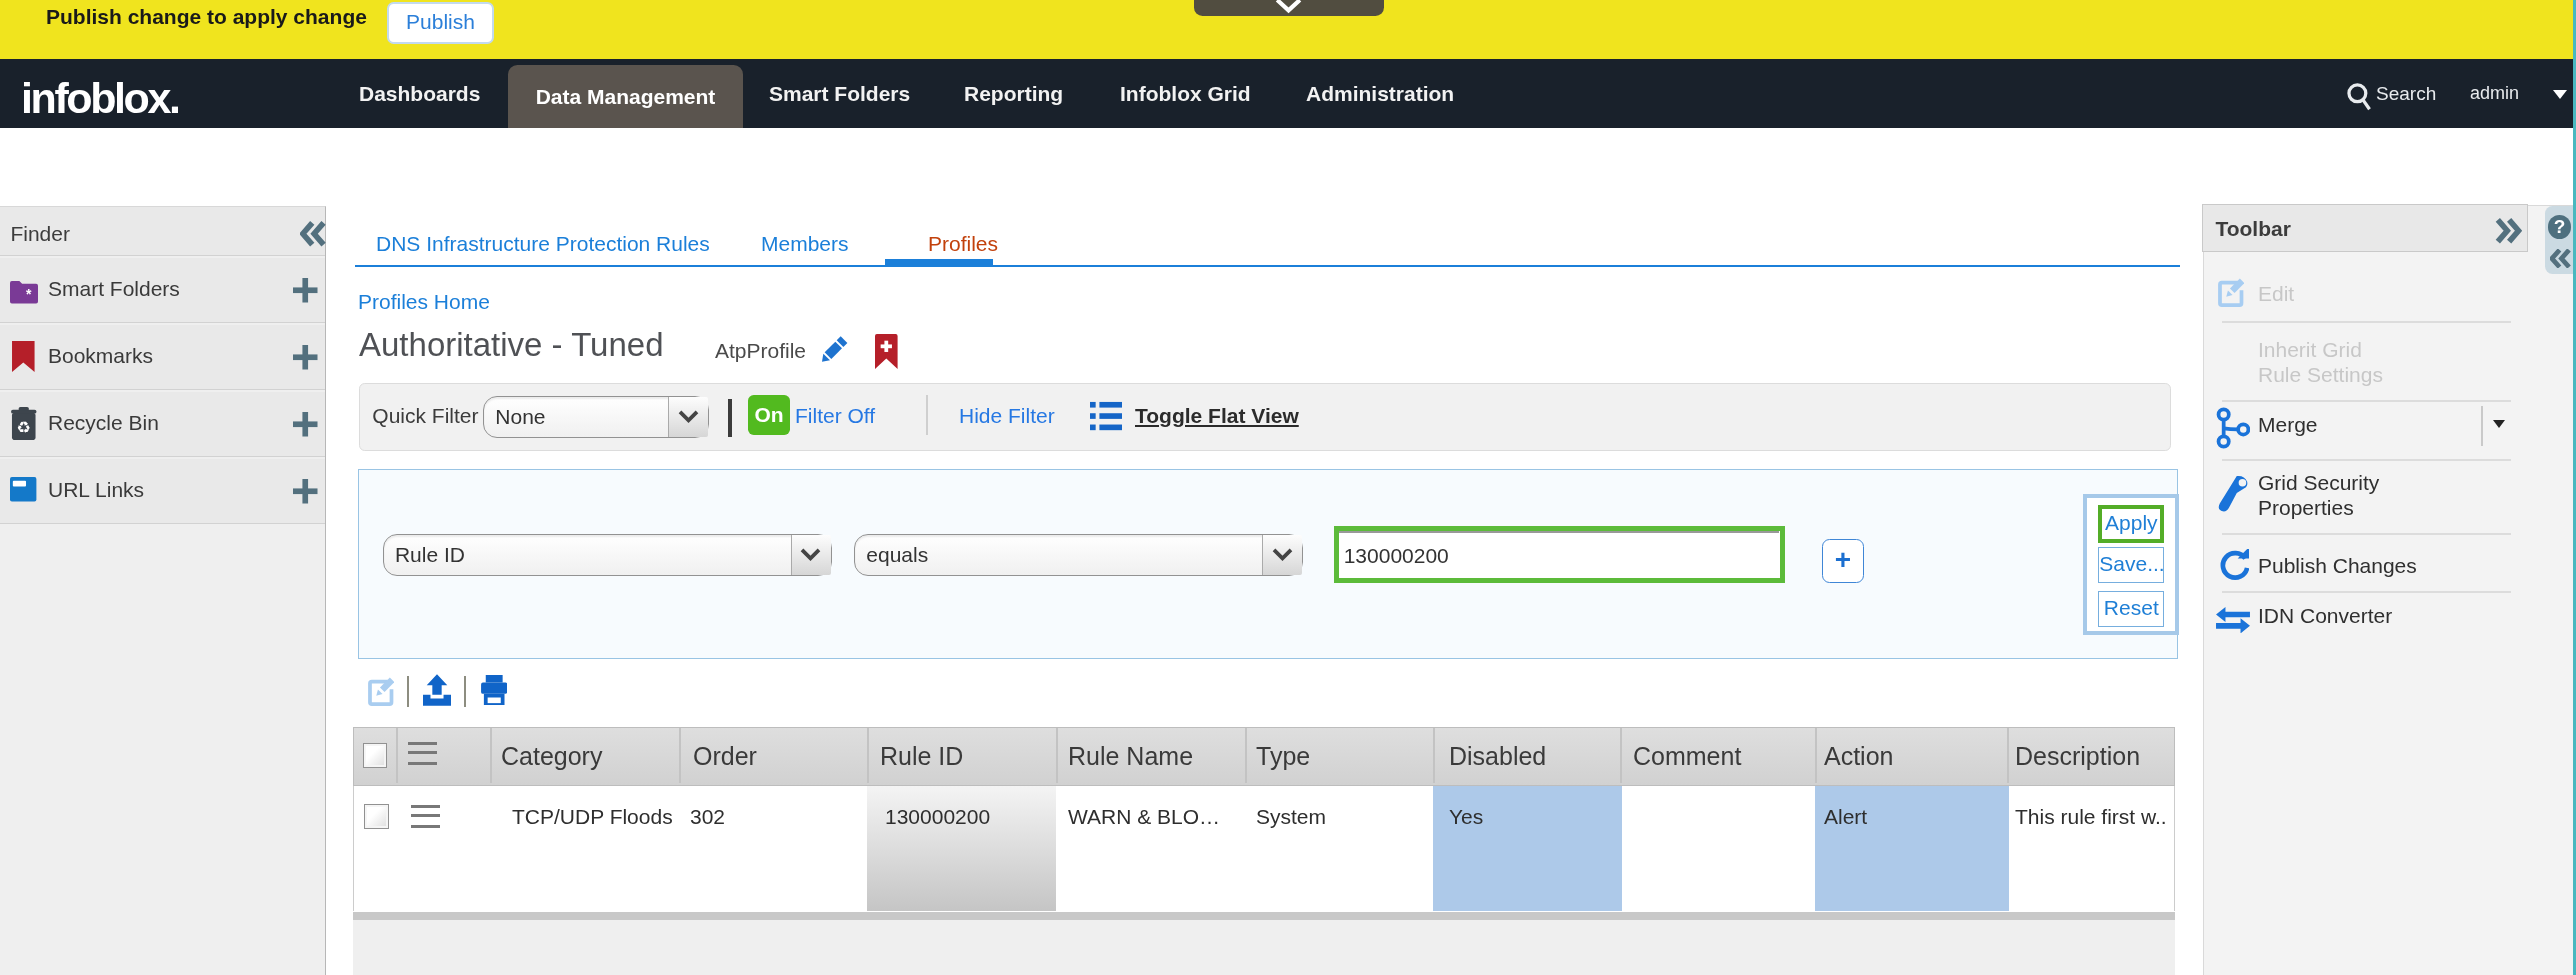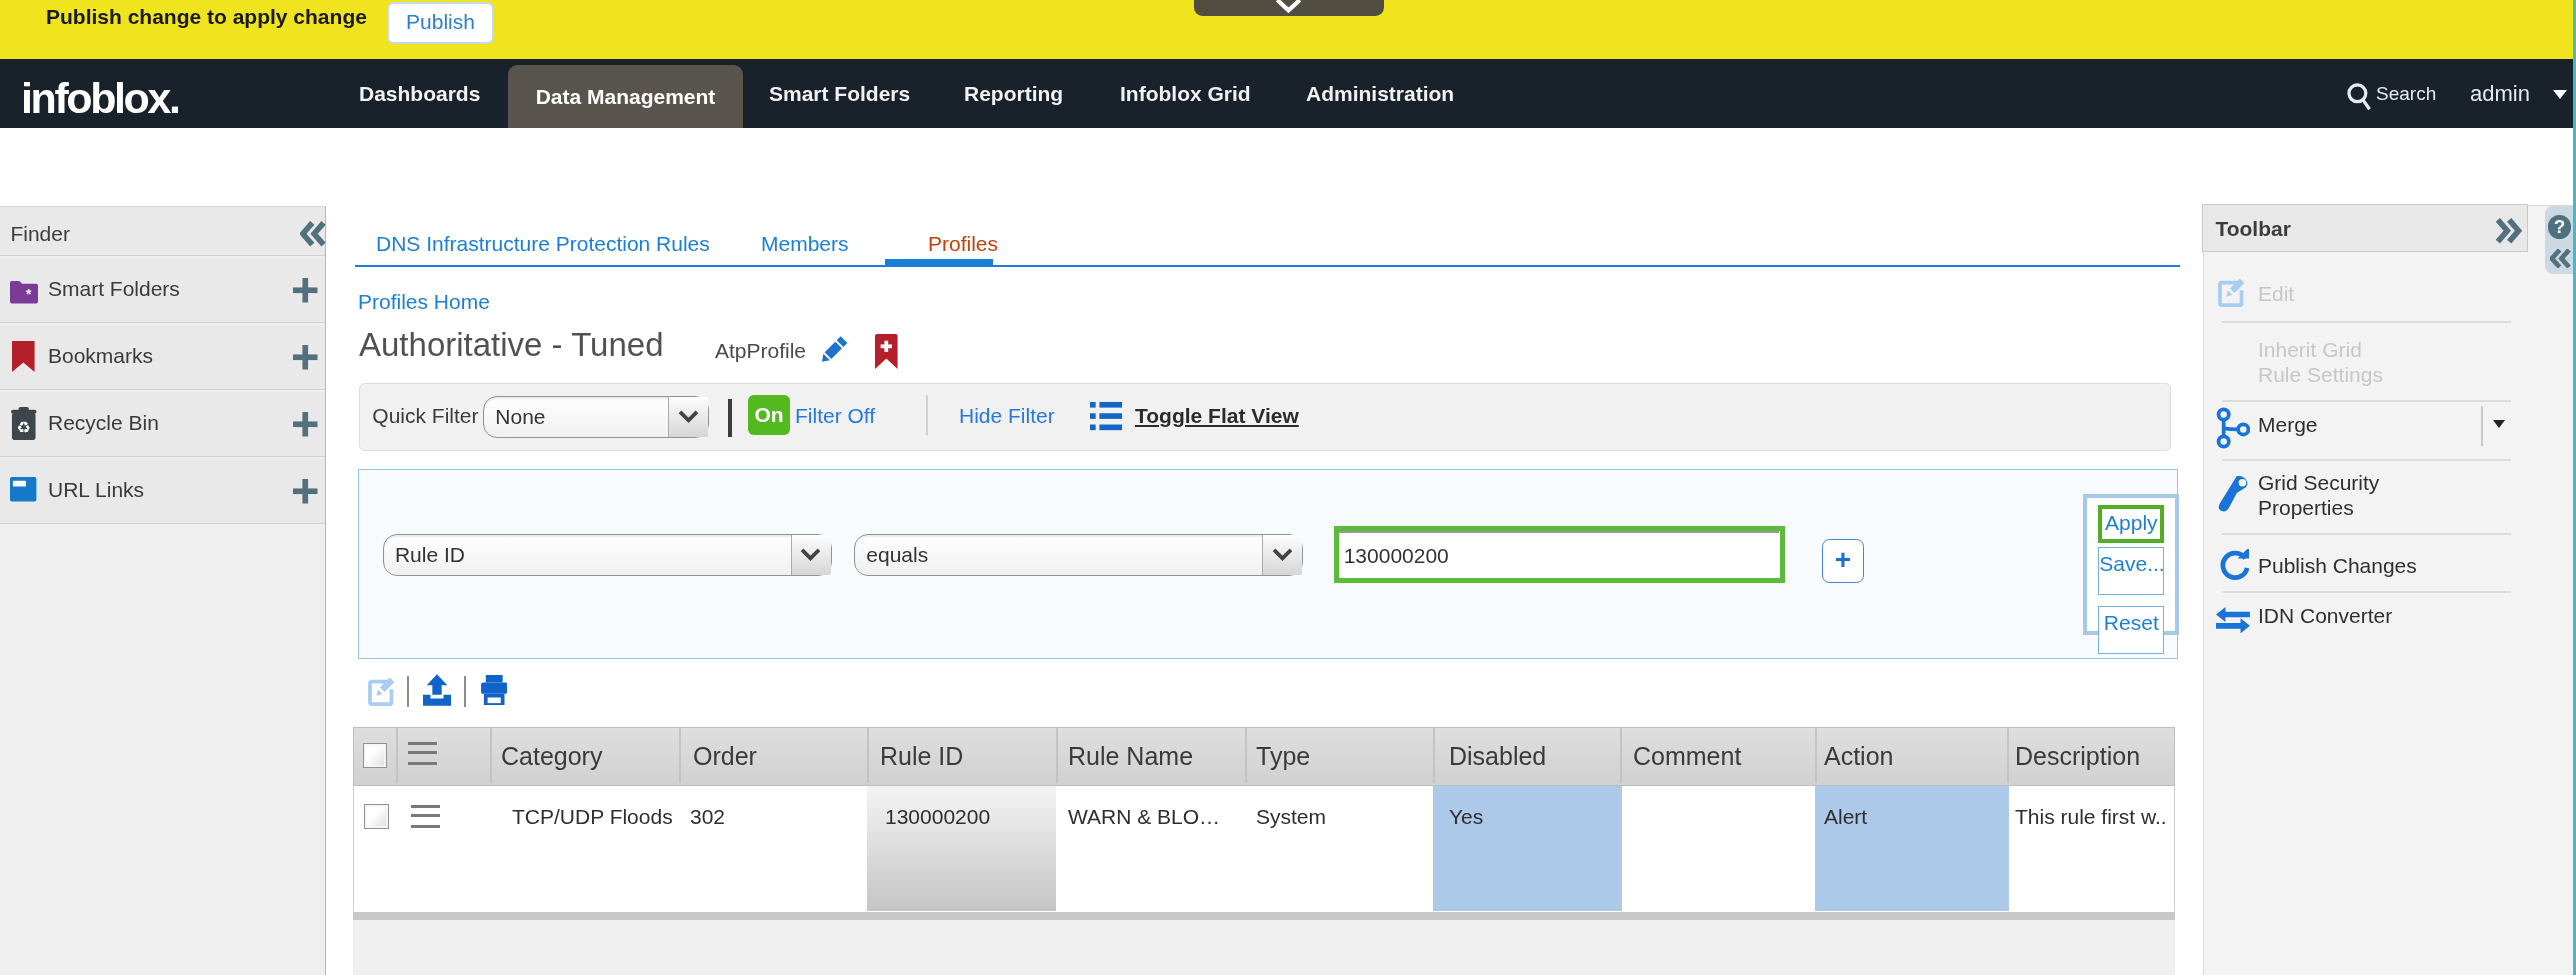--- a/index.html
+++ b/index.html
@@ -16,21 +16,21 @@
   #toptab { position:absolute; left:1194px; top:0; width:190px; height:16px; background:#514d40;
     border-radius:0 0 8.5px 8.5px; }
 
   
   #nav1 { left:0; top:59px; width:2576px; height:69px; background:#19212b; }
   #logo { position:absolute; left:21px; top:18px; font-size:43px; font-weight:bold; color:#fff; letter-spacing:-2.4px; line-height:43px;}
   .n1item { position:absolute; top:0; height:69px; line-height:69px; color:#f2f2f2; font-size:21px; font-weight:bold; }
   #dmtab { position:absolute; left:508px; top:5.7px; width:235px; height:63px; background:#5a544e;
     border-radius:9.4px 9.4px 0 0; text-align:center; line-height:63px; color:#fff; font-size:21px; font-weight:bold; }
   #searchwrap { position:absolute; left:2347px; top:0; height:69px; color:#e8ebee; font-size:19px; }
-  #adminwrap  { position:absolute; left:2470px; top:0; height:69px; color:#e8ebee; font-size:22px; line-height:69px;}
+  #adminwrap  { position:absolute; left:2470px; top:0; height:69px; color:#e8ebee; font-size:18px; line-height:69px;}
   #admintri { position:absolute; left:2553px; top:90px; width:0; height:0;
     border-left:7.5px solid transparent; border-right:7.5px solid transparent; border-top:9.4px solid #fff; }
 
   
   #nav2 { left:0; top:127px; width:2576px; height:68px; background:#5a544e; }
   .n2item { position:absolute; top:0; height:68px; line-height:68px; color:#f2f2f2; font-size:21px; }
   #sectab { position:absolute; left:1252px; top:8.5px; width:159px; height:66px; background:#fff;
     border-radius:8.5px 8.5px 0 0; text-align:center; line-height:51px; color:#1d1d1d; font-size:21px; font-weight:bold; }
 
   
@@ -70,25 +70,25 @@
   
   #fbox { left:358px; top:469px; width:1820px; height:190px; background:#f7fbfe; border:1.9px solid #99c4e4; }
   #sel1 { left:23.6px; top:64px; width:449px; height:42px; }
   #sel2 { left:495px; top:64px; width:449px; height:42px; }
   #ginput { position:absolute; left:975px; top:56px; width:451px; height:57px; background:#fff; border:5.7px solid #5cbb3a; }
   #ginput .itext { position:absolute; left:4.7px; top:13.2px; font-size:21px; color:#333; }
   #ginput .itop { position:absolute; left:0; top:0; width:440px; height:1.9px; background:#999; }
   #plusbtn { position:absolute; left:1463px; top:69px; width:42px; height:44px; background:#fff;
     border:1.9px solid #3f86d6; border-radius:7.5px; color:#1b6fd0; font-size:28px; font-weight:bold; text-align:center; line-height:39px;}
   #btngroup { position:absolute; left:1724px; top:23.6px; width:96px; height:141px; background:#fff; border:4.7px solid #a6c9e9; }
-  .gbtn { position:absolute; left:11.3px; width:66px; height:48px; background:#fff; border:1.9px solid #76aede;
+  .gbtn { position:absolute; left:11.3px; width:66px; height:36px; background:#fff; border:1.9px solid #76aede;
     color:#1f7fd6; font-size:21px; text-align:center; line-height:32px; }
   #applybtn { top:7.5px; border:4.7px solid #54ad27; height:38px; line-height:28px; }
   #savebtn { top:49px; }
-  #resetbtn { top:108px; }
+  #resetbtn { top:93px; }
 
   
   #icorow { left:366px; top:672px; width:283px; height:38px; }
   .isep { position:absolute; top:3.8px; width:1.9px; height:31px; background:#8d8d80; }
 
   
   #tbl { left:353px; top:727px; width:1822px; height:193px; }
   #thead { position:absolute; left:0; top:0; width:1822px; height:59px; background:linear-gradient(#dedede,#d1d1d1);
     border:1.9px solid #bdbdbd; }
   .hsep { position:absolute; top:0; width:1.9px; height:55px; background:#c3c3c3; }

